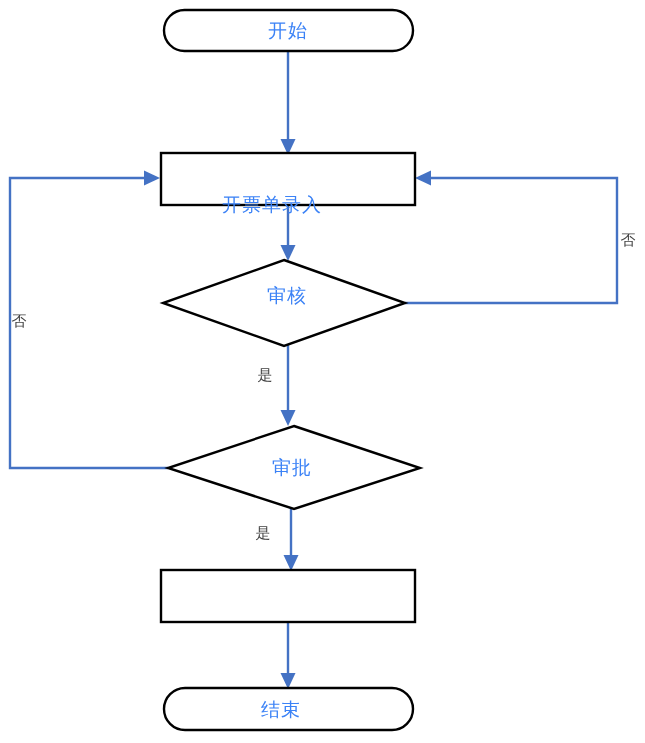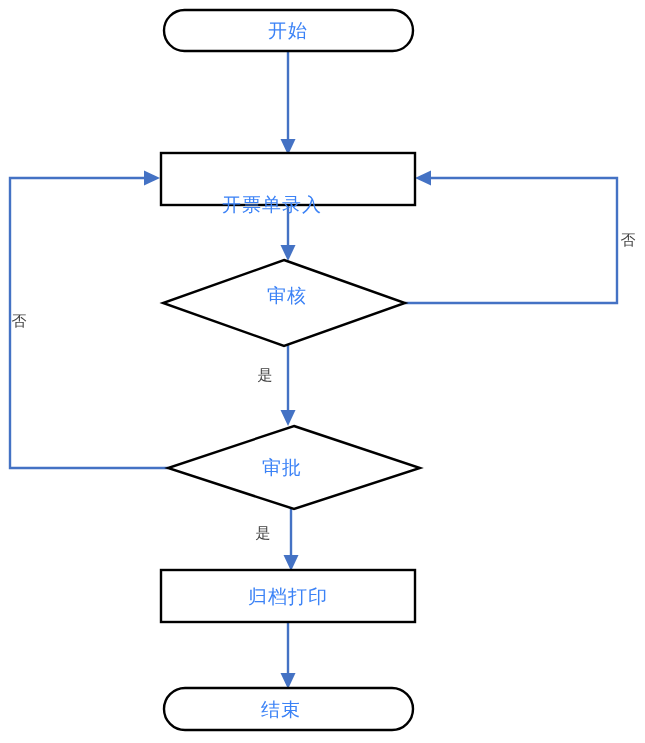--- a/index.html
+++ b/index.html
@@ -122,23 +122,22 @@
     <rect class="node-term" x="164" y="688" width="249" height="42" rx="21" ry="21"></rect>
 
   </svg>
 
   <div class="node-label" style="left:288px; top:31px;">开始</div>
 
   <div class="node-label" style="left:272px; top:180px;margin-top:25px;">开票单录入</div>
 
   <div class="node-label" style="left:287px; top:296px;">审核</div>
 
-  <div class="node-label" style="left:282px; top:468px;font-family:Liberation Mono, monospace;">审批</div>
+  <div class="node-label" style="left:292px; top:468px;font-family:Liberation Mono, monospace;">审批</div>
 
-  <div class="node-label" style="left:288px; top:597px;">归档打印</div>
 
   <div class="node-label" style="left:281px; top:710px;">结束</div>
 
   <div class="edge-label" style="left:265px; top:375px;">是</div>
 
   <div class="edge-label" style="left:628px; top:240px;">否</div>
 
   <div class="edge-label" style="left:263px; top:533px;">是</div>
 
   <div class="edge-label" style="left:19px; top:321px;">否</div>

